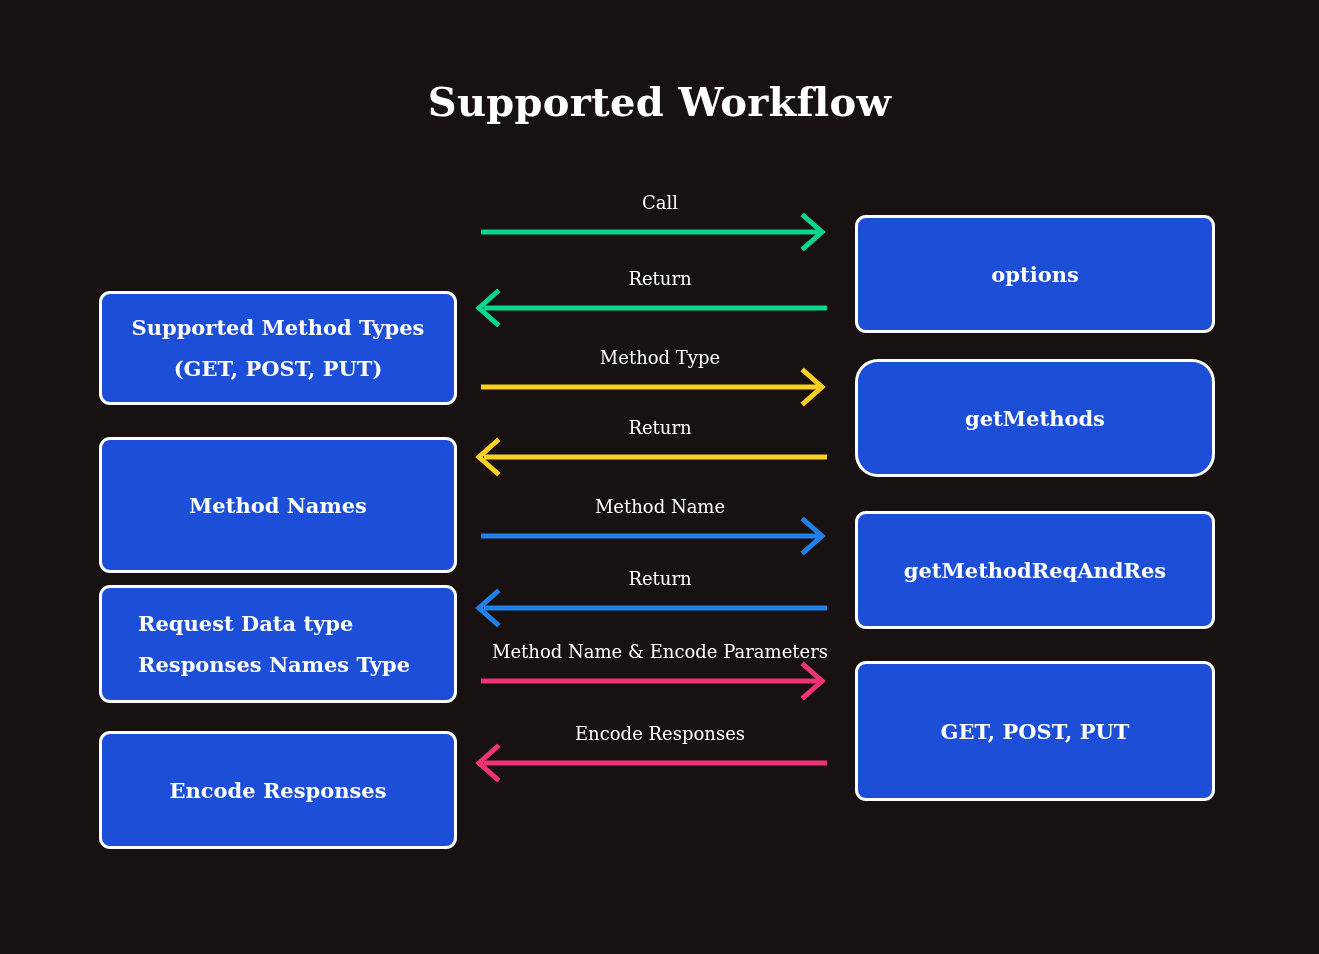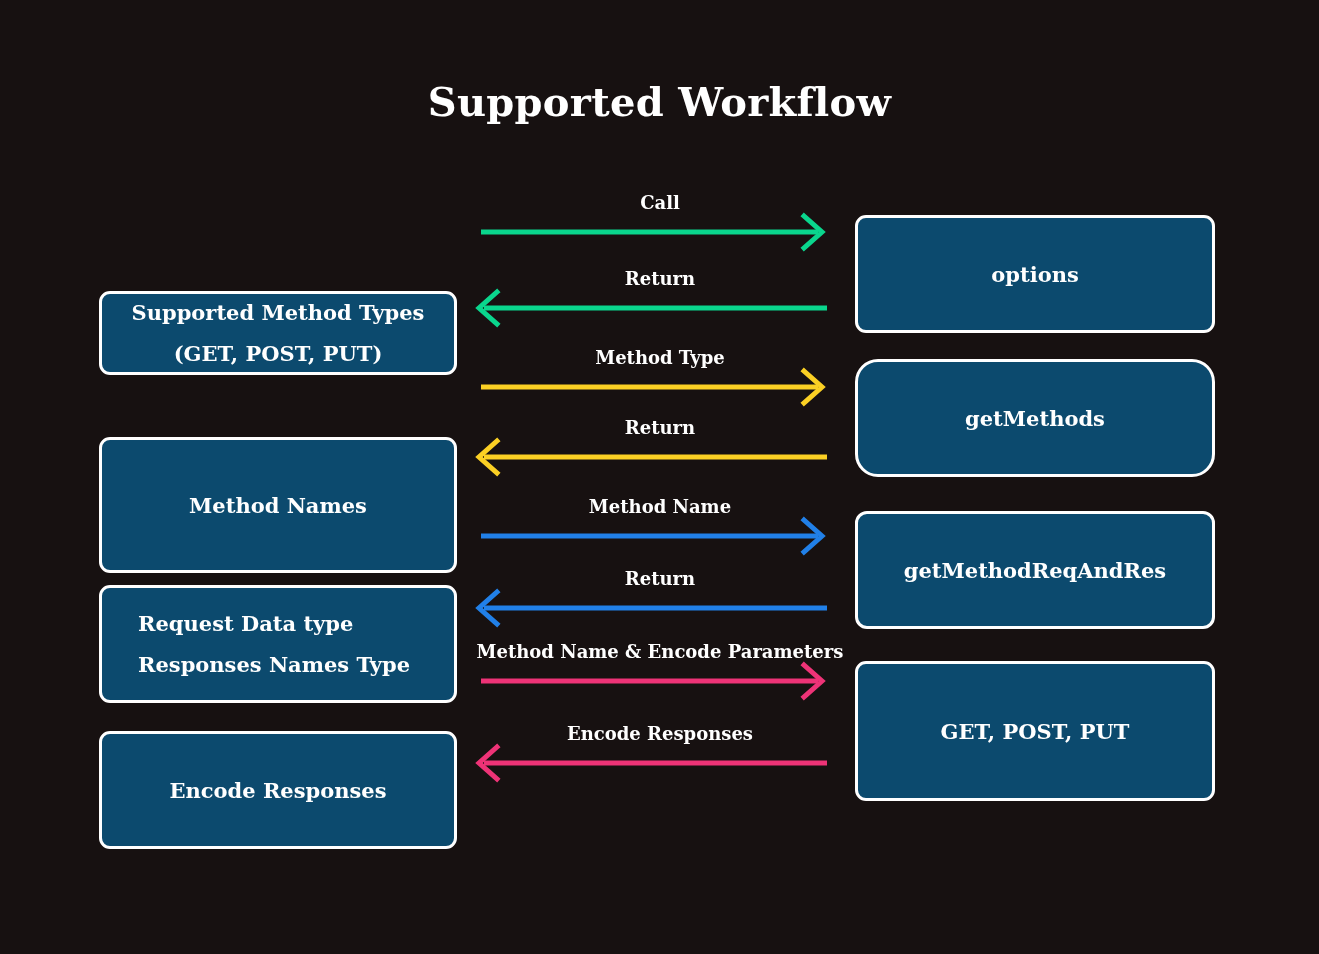--- a/index.html
+++ b/index.html
@@ -29,21 +29,21 @@
     font-size: 40px;
     font-weight: bold;
     letter-spacing: 0.3px;
   }
 
   
   .node {
     position: absolute;
     border: 3px solid #ffffff;
     border-radius: 11px;
-    background: #0c4a6e;
+    background: #1d4ed8;
     color: #ffffff;
     display: flex;
     flex-direction: column;
     justify-content: center;
     font-size: 21px;
     font-weight: bold;
     line-height: 1.0;
   }
 
   .node.left {
@@ -62,47 +62,47 @@
   .node.right {
     left: 855px;
     width: 360px;
     align-items: center;
     text-align: center;
   }
 
   .node .line2 { margin-top: 20px; }
 
   
-  #node-supported-method-types { top: 291px; height: 84px; }
+  #node-supported-method-types { top: 291px; height: 114px; }
   #node-method-names           { top: 437px; height: 136px; }
   #node-request-response-types { top: 585px; height: 118px; }
   #node-encode-responses       { top: 731px; height: 118px; }
 
   #node-options                { top: 215px; height: 118px; }
   #node-getmethods             { top: 359px; height: 118px; border-radius: 23px; }
-  #node-getmethodreqandres     { top: 511px; height: 118px; border-radius: 12px; }
+  #node-getmethodreqandres     { top: 511px; height: 118px; }
   #node-get-post-put           { top: 661px; height: 140px; }
 
   
   .conn {
     position: absolute;
     left: 470px;
     width: 380px;
     height: 62px;
   }
 
   .conn .conn-label {
     position: absolute;
     left: 0;
     top: 0;
     width: 380px;
     text-align: center;
     color: #ffffff;
     font-size: 18px;
-    font-weight: bold;
+    font-weight: normal;
     white-space: nowrap;
   }
 
   .conn svg {
     position: absolute;
     left: 0;
     top: 22px;
     width: 380px;
     height: 40px;
     overflow: visible;

